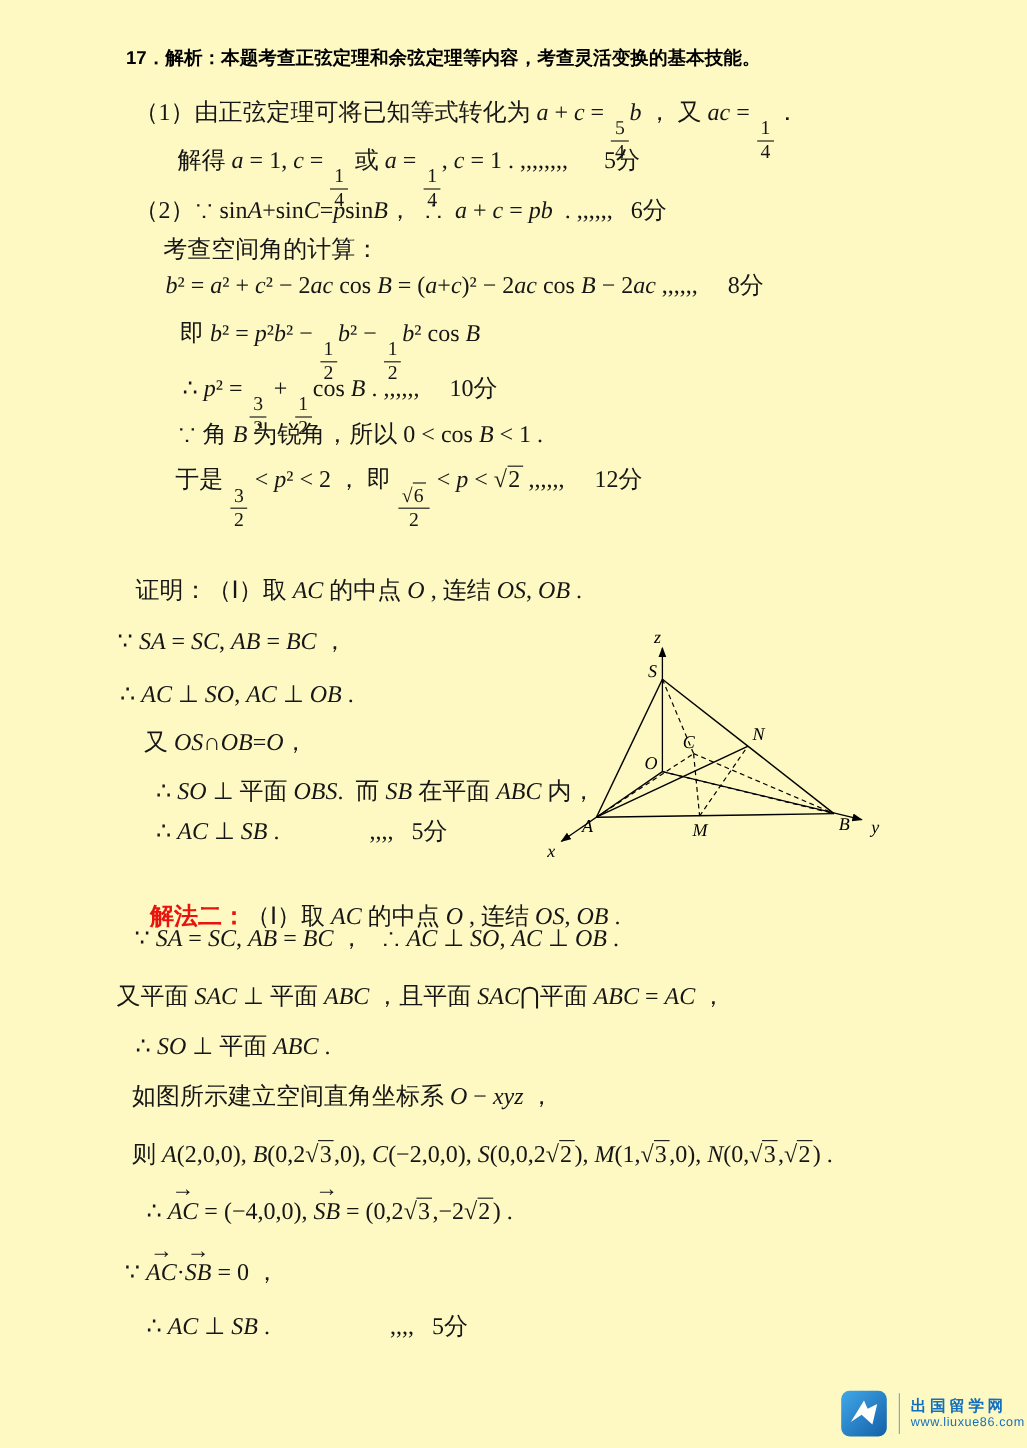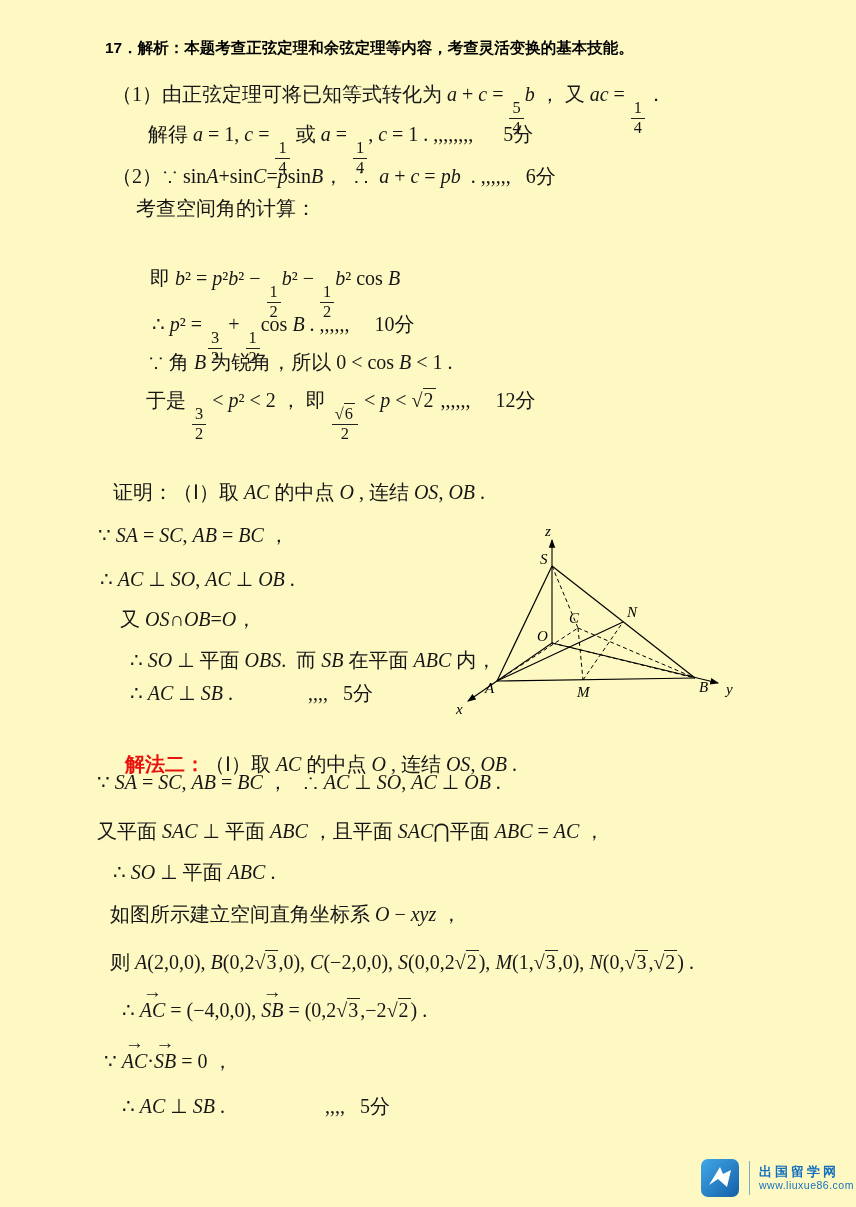--- a/index.html
+++ b/index.html
@@ -31,20 +31,21 @@
 </head>
 <body>
 
 <div class="page">
 
   <div class="h" style="left:105px;top:38px">17．解析：本题考查正弦定理和余弦定理等内容，考查灵活变换的基本技能。</div>
   <div class="line" style="left:112px;top:82px">（1）由正弦定理可将已知等式转化为 <i>a</i> + <i>c</i> = <span class="frac"><span class="fnum">5</span><span class="fden">4</span></span><i>b</i> ， 又 <i>ac</i> = <span class="frac"><span class="fnum">1</span><span class="fden">4</span></span>．</div>
   <div class="line" style="left:148px;top:122px">解得 <i>a</i> = 1, <i>c</i> = <span class="frac"><span class="fnum">1</span><span class="fden">4</span></span> 或 <i>a</i> = <span class="frac"><span class="fnum">1</span><span class="fden">4</span></span>, <i>c</i> = 1 . ,,,,,,,,      5分</div>
   <div class="line" style="left:112px;top:164px">（2）∵ sin<i>A</i>+sin<i>C</i>=<i>p</i>sin<i>B</i>，  ∴  <i>a</i> + <i>c</i> = <i>pb</i>  . ,,,,,,   6分</div>
   <div class="line" style="left:136px;top:196px">考查空间角的计算：</div>
+  <div class="line" style="left:138px;top:226px"><i>b</i>² = <i>a</i>² + <i>c</i>² − 2<i>ac</i> cos <i>B</i> = (<i>a</i>+<i>c</i>)² − 2<i>ac</i> cos <i>B</i> − 2<i>ac</i> ,,,,,,     8分</div>
   <div class="line" style="left:150px;top:266px">即 <i>b</i>² = <i>p</i>²<i>b</i>² − <span class="frac"><span class="fnum">1</span><span class="fden">2</span></span><i>b</i>² − <span class="frac"><span class="fnum">1</span><span class="fden">2</span></span><i>b</i>² cos <i>B</i></div>
   <div class="line" style="left:152px;top:312px">∴ <i>p</i>² = <span class="frac"><span class="fnum">3</span><span class="fden">2</span></span> + <span class="frac"><span class="fnum">1</span><span class="fden">2</span></span>cos <i>B</i> . ,,,,,,     10分</div>
   <div class="line" style="left:148px;top:350px">∵ 角 <i>B</i> 为锐角，所以 0 &lt; cos <i>B</i> &lt; 1 .</div>
   <div class="line" style="left:146px;top:388px">于是 <span class="frac"><span class="fnum">3</span><span class="fden">2</span></span> &lt; <i>p</i>² &lt; 2 ， 即 <span class="frac"><span class="fnum"><span class="sqrt">√<span class="radx">6</span></span></span><span class="fden">2</span></span> &lt; <i>p</i> &lt; <span class="sqrt">√<span class="radx">2</span></span> ,,,,,,     12分</div>
 
   <div class="line" style="left:113px;top:480px">证明：（Ⅰ）取 <i>AC</i> 的中点 <i>O</i> , 连结 <i>OS</i>, <i>OB</i> .</div>
   <div class="line" style="left:98px;top:523px">∵ <i>SA</i> = <i>SC</i>, <i>AB</i> = <i>BC</i> ，</div>
   <div class="line" style="left:100px;top:567px">∴ <i>AC</i> ⊥ <i>SO</i>, <i>AC</i> ⊥ <i>OB</i> .</div>
   <div class="line" style="left:120px;top:607px">又 <i>OS</i>∩<i>OB</i>=<i>O</i>，</div>
   <div class="line" style="left:130px;top:648px">∴ <i>SO</i> ⊥ 平面 <i>OBS</i>.  而 <i>SB</i> 在平面 <i>ABC</i> 内，</div>
@@ -83,21 +84,21 @@
     <text x="35" y="173">A</text>
     <text x="127" y="177">M</text>
     <text x="249" y="172">B</text>
     <text x="6" y="194">x</text>
     <text x="276" y="174">y</text>
   </svg>
 
   <div class="line" style="left:105px;top:727px">
     <span class="alt-label">解法二：</span><span>（Ⅰ）取 <i>AC</i> 的中点 <i>O</i> , 连结 <i>OS</i>, <i>OB</i> .</span>
   </div>
-  <div class="line" style="left:97px;top:770px">∵ <i>SA</i> = <i>SC</i>, <i>AB</i> = <i>BC</i> ，   ∴ <i>AC</i> ⊥ <i>SO</i>, <i>AC</i> ⊥ <i>OB</i> .</div>
+  <div class="line" style="left:112px;top:770px">∵ <i>SA</i> = <i>SC</i>, <i>AB</i> = <i>BC</i> ，   ∴ <i>AC</i> ⊥ <i>SO</i>, <i>AC</i> ⊥ <i>OB</i> .</div>
   <div class="line" style="left:97px;top:819px">又平面 <i>SAC</i> ⊥ 平面 <i>ABC</i> ，且平面 <i>SAC</i>⋂平面 <i>ABC</i> = <i>AC</i> ，</div>
   <div class="line" style="left:113px;top:860px">∴ <i>SO</i> ⊥ 平面 <i>ABC</i> .</div>
   <div class="line" style="left:110px;top:902px">如图所示建立空间直角坐标系 <i>O</i> − <i>xyz</i> ，</div>
   <div class="line" style="left:110px;top:950px">则 <i>A</i>(2,0,0), <i>B</i>(0,2<span class="sqrt">√<span class="radx">3</span></span>,0), <i>C</i>(−2,0,0), <i>S</i>(0,0,2<span class="sqrt">√<span class="radx">2</span></span>), <i>M</i>(1,<span class="sqrt">√<span class="radx">3</span></span>,0), <i>N</i>(0,<span class="sqrt">√<span class="radx">3</span></span>,<span class="sqrt">√<span class="radx">2</span></span>) .</div>
   <div class="line" style="left:122px;top:998px">∴ <span class="vec"><i>AC</i></span> = (−4,0,0), <span class="vec"><i>SB</i></span> = (0,2<span class="sqrt">√<span class="radx">3</span></span>,−2<span class="sqrt">√<span class="radx">2</span></span>) .</div>
   <div class="line" style="left:104px;top:1049px">∵ <span class="vec"><i>AC</i></span>·<span class="vec"><i>SB</i></span> = 0 ，</div>
   <div class="line" style="left:122px;top:1094px">∴ <i>AC</i> ⊥ <i>SB</i> .                    ,,,,   5分</div>
 
   <div class="logo">
     <svg width="40" height="40" viewBox="0 0 40 40">

